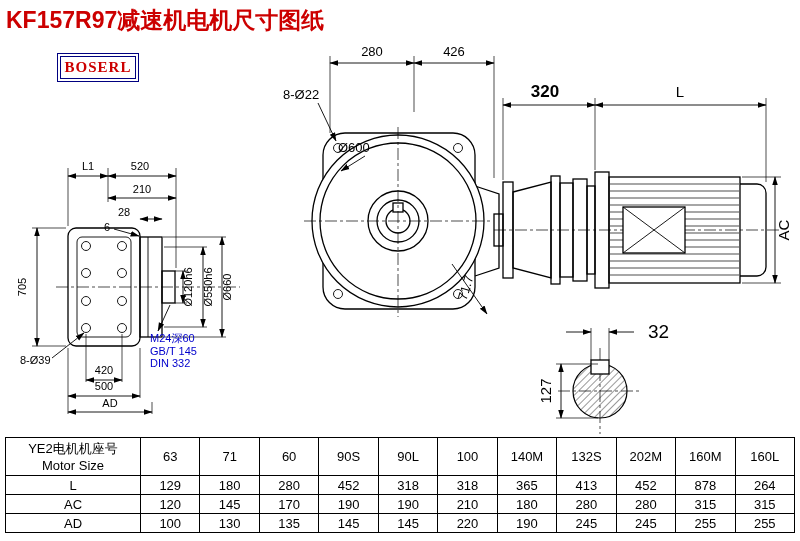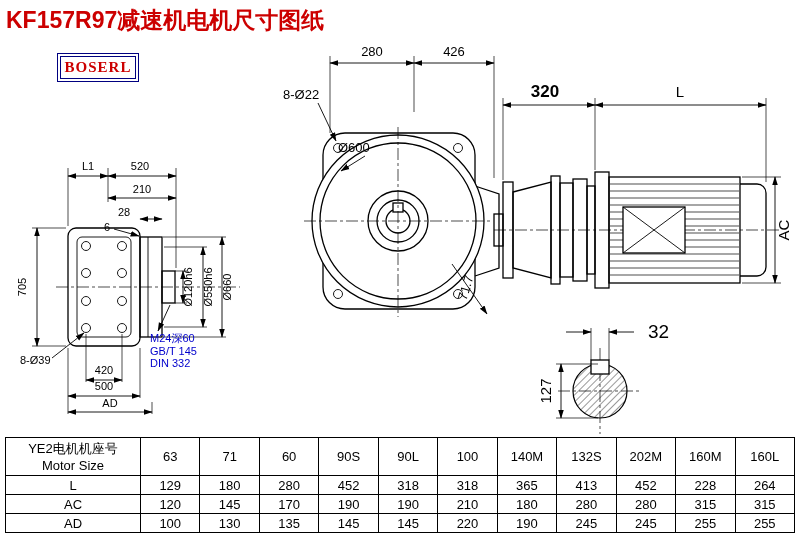--- a/index.html
+++ b/index.html
@@ -240,21 +240,21 @@
         <th>L</th>
         <td>129</td>
         <td>180</td>
         <td>280</td>
         <td>452</td>
         <td>318</td>
         <td>318</td>
         <td>365</td>
         <td>413</td>
         <td>452</td>
-        <td>228</td>
+        <td>878</td>
         <td>264</td>
       </tr>
       <tr>
         <th>AC</th>
         <td>120</td>
         <td>145</td>
         <td>170</td>
         <td>190</td>
         <td>190</td>
         <td>210</td>

